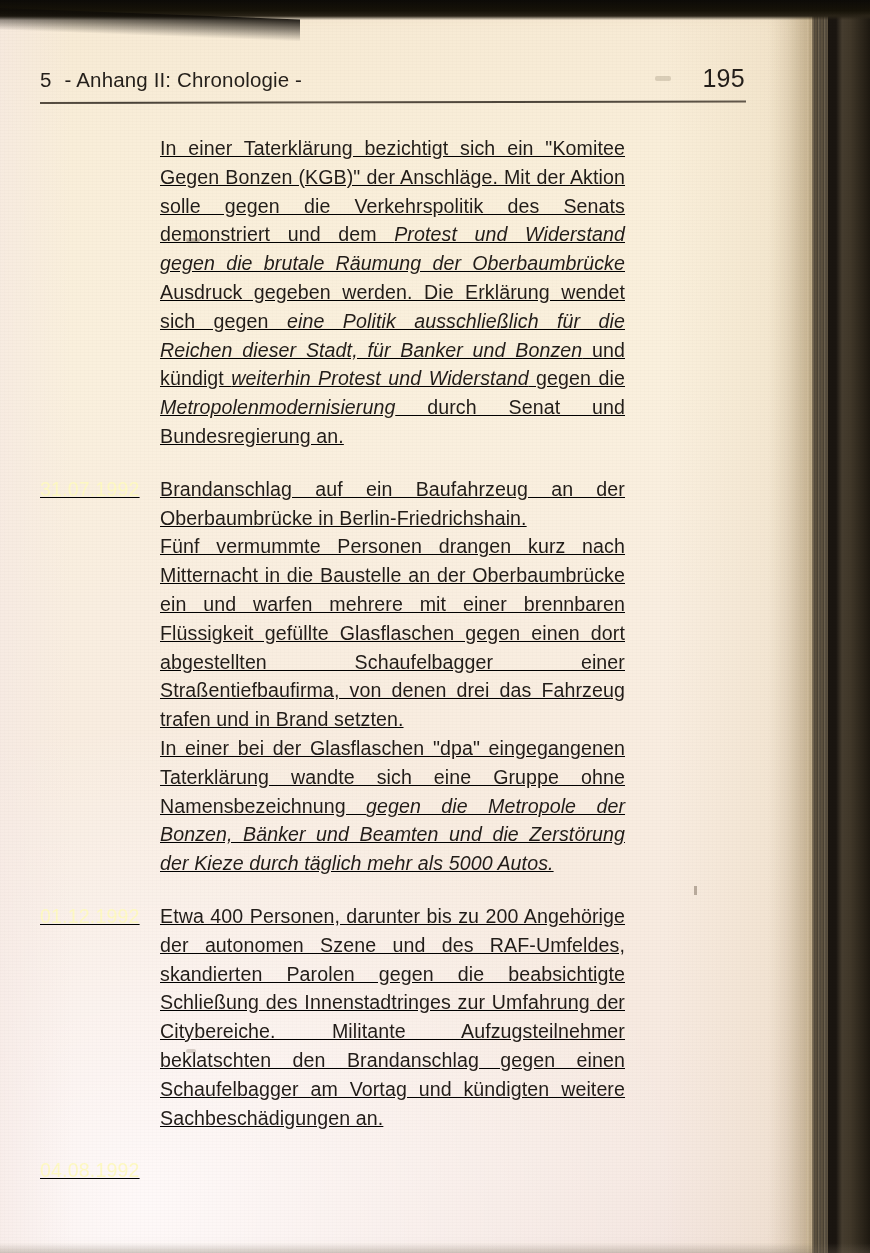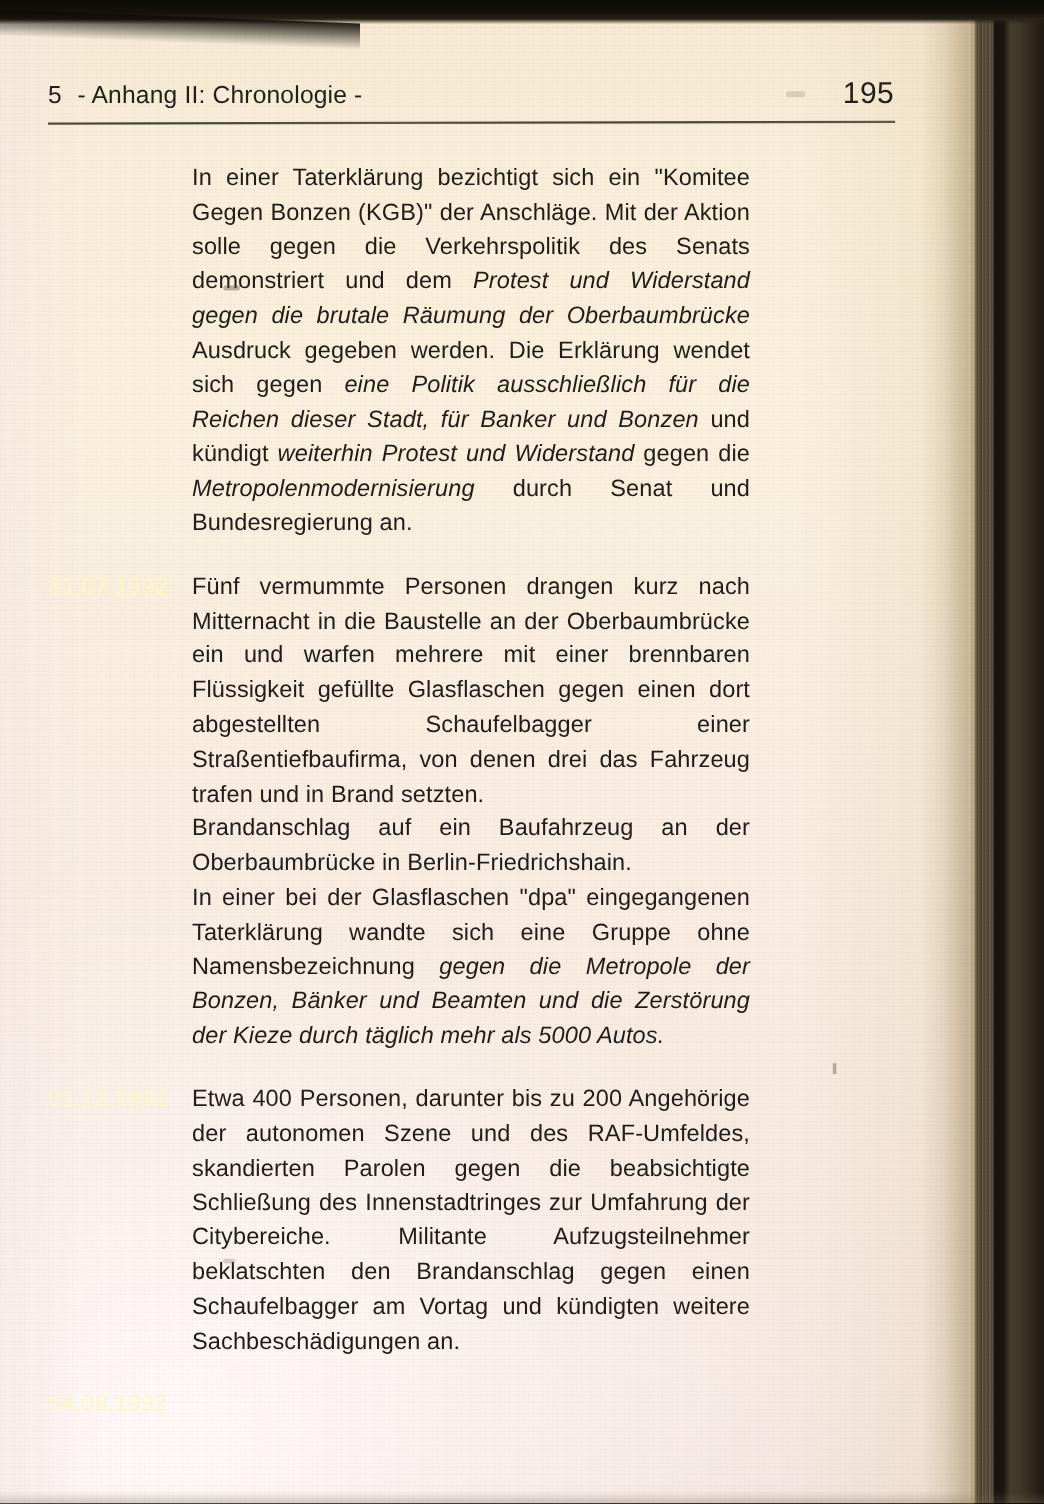--- a/index.html
+++ b/index.html
@@ -145,20 +145,21 @@
     transform-origin: left center;
     opacity: 0.92;
   }
 
   
   .entries {
     position: absolute;
     left: 0;
     top: 120px;
     width: 692px;
+    text-decoration: underline;
   }
   .entry {
     position: relative;
     display: flex;
     align-items: flex-start;
     margin-bottom: 24px;
   }
   .entry-date {
     width: 160px;
     flex: 0 0 160px;
@@ -263,22 +264,22 @@
     <div class="entries" id="entries">
         <div class="entry">
           <div class="entry-date"></div>
           <div class="entry-body">
             <p><span>In einer Taterklärung bezichtigt sich ein "Komitee Gegen Bonzen (KGB)" der Anschläge. Mit der Aktion solle gegen die Verkehrspolitik des Senats demonstriert und dem </span><i>Protest und Widerstand gegen die brutale Räumung der Oberbaumbrücke</i><span> Ausdruck gegeben werden. Die Erklärung wendet sich gegen </span><i>eine Politik ausschließlich für die Reichen dieser Stadt, für Banker und Bonzen</i><span> und kündigt </span><i>weiterhin Protest und Widerstand</i><span> gegen die </span><i>Metropolenmodernisierung</i><span> durch Senat und Bundesregierung an.</span></p>
           </div>
         </div>
         <div class="entry">
           <div class="entry-date">31.07.1992</div>
           <div class="entry-body">
+            <p><span>Brandanschlag auf ein Baufahrzeug an der Oberbaumbrücke in Berlin-Friedrichshain.</span></p>
             <p><span>Fünf vermummte Personen drangen kurz nach Mitternacht in die Baustelle an der Oberbaumbrücke ein und warfen mehrere mit einer brennbaren Flüssigkeit gefüllte Glasflaschen gegen einen dort abgestellten Schaufelbagger einer Straßentiefbaufirma, von denen drei das Fahrzeug trafen und in Brand setzten.</span></p>
-            <p><span>Brandanschlag auf ein Baufahrzeug an der Oberbaumbrücke in Berlin-Friedrichshain.</span></p>
             <p><span>In einer bei der Glasflaschen "dpa" eingegangenen Taterklärung wandte sich eine Gruppe ohne Namensbezeichnung </span><i>gegen die Metropole der Bonzen, Bänker und Beamten und die Zerstörung der Kieze durch täglich mehr als 5000 Autos.</i></p>
           </div>
         </div>
         <div class="entry">
           <div class="entry-date">01.12.1992</div>
           <div class="entry-body">
             <p><span>Etwa 400 Personen, darunter bis zu 200 Angehörige der autonomen Szene und des RAF-Umfeldes, skandierten Parolen gegen die beabsichtigte Schließung des Innenstadtringes zur Umfahrung der Citybereiche. Militante Aufzugsteilnehmer beklatschten den Brandanschlag gegen einen Schaufelbagger am Vortag und kündigten weitere Sachbeschädigungen an.</span></p>
           </div>
         </div>
         <div class="entry">

